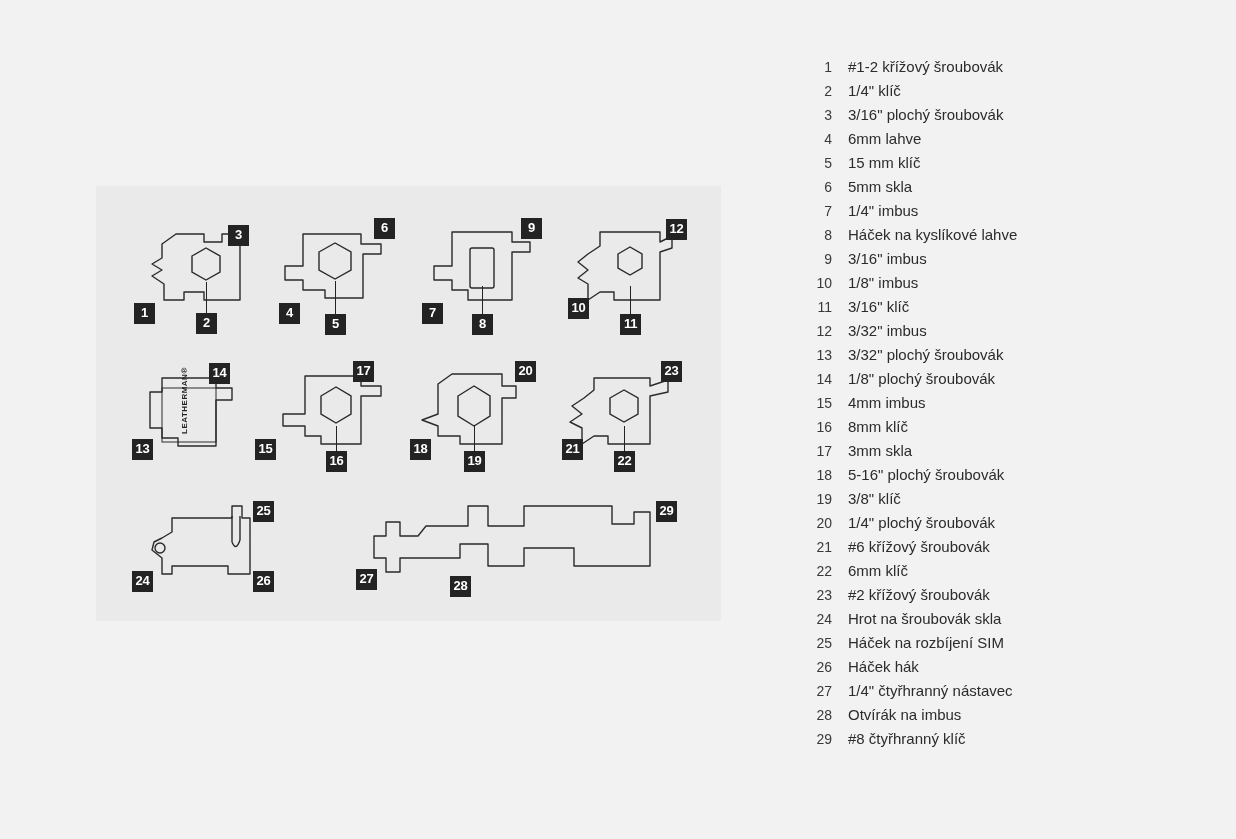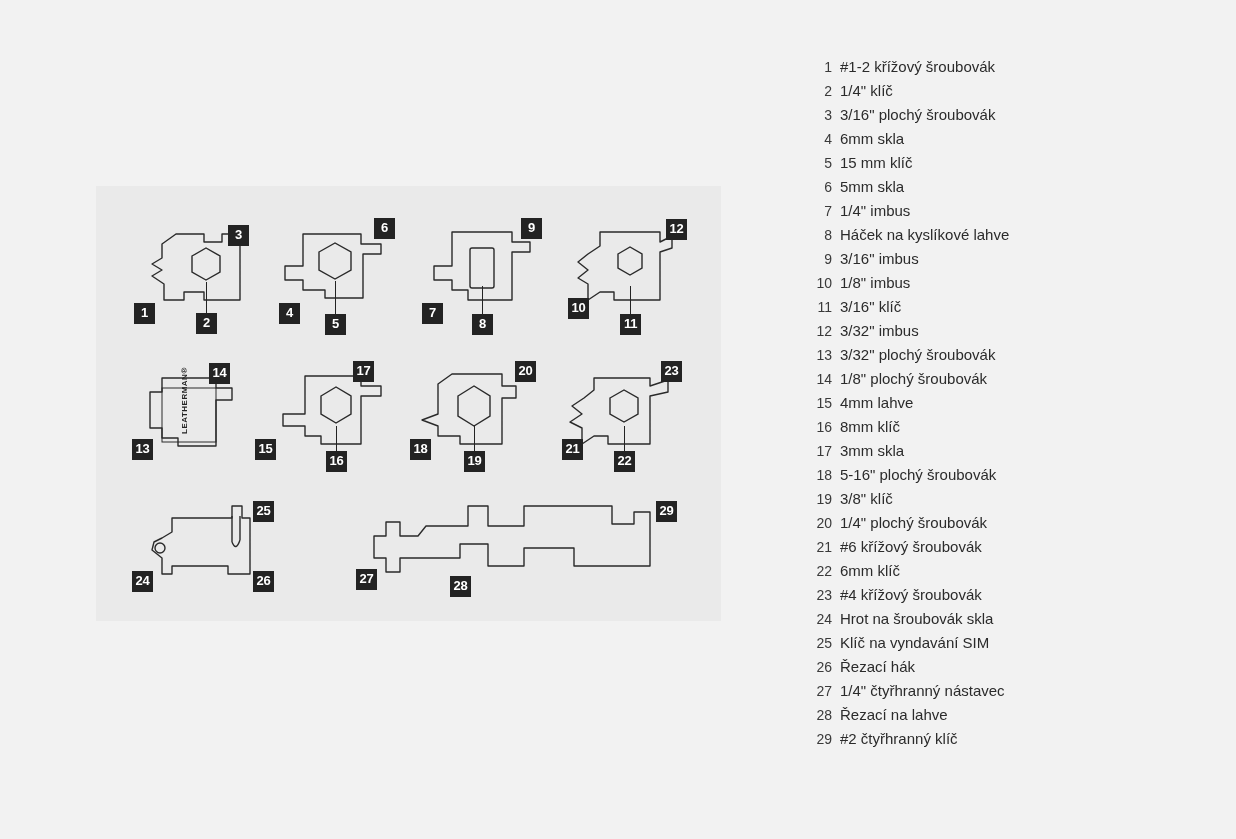--- a/index.html
+++ b/index.html
@@ -68,21 +68,21 @@
     height: 24px;
   }
   .legend-num {
     width: 32px;
     text-align: right;
     font-size: 14px;
     color: #3a3a3a;
     flex: 0 0 32px;
   }
   .legend-label {
-    margin-left: 8px;
+    margin-left: 16px;
     font-size: 15px;
     color: #2b2b2b;
     white-space: nowrap;
   }
 
   .brandplate {
     position: absolute;
     font-family: "Liberation Sans", sans-serif;
     font-size: 8px;
     font-weight: bold;
@@ -215,21 +215,21 @@
   <div class="legend-row">
     <span class="legend-num">2</span>
     <span class="legend-label">1/4" klíč</span>
   </div>
   <div class="legend-row">
     <span class="legend-num">3</span>
     <span class="legend-label">3/16" plochý šroubovák</span>
   </div>
   <div class="legend-row">
     <span class="legend-num">4</span>
-    <span class="legend-label">6mm skla</span>
+    <span class="legend-label">6mm lahve</span>
   </div>
   <div class="legend-row">
     <span class="legend-num">5</span>
     <span class="legend-label">15 mm klíč</span>
   </div>
   <div class="legend-row">
     <span class="legend-num">6</span>
     <span class="legend-label">5mm skla</span>
   </div>
   <div class="legend-row">
@@ -259,21 +259,21 @@
   <div class="legend-row">
     <span class="legend-num">13</span>
     <span class="legend-label">3/32" plochý šroubovák</span>
   </div>
   <div class="legend-row">
     <span class="legend-num">14</span>
     <span class="legend-label">1/8" plochý šroubovák</span>
   </div>
   <div class="legend-row">
     <span class="legend-num">15</span>
-    <span class="legend-label">4mm lahve</span>
+    <span class="legend-label">4mm imbus</span>
   </div>
   <div class="legend-row">
     <span class="legend-num">16</span>
     <span class="legend-label">8mm klíč</span>
   </div>
   <div class="legend-row">
     <span class="legend-num">17</span>
     <span class="legend-label">3mm skla</span>
   </div>
   <div class="legend-row">
@@ -291,39 +291,39 @@
   <div class="legend-row">
     <span class="legend-num">21</span>
     <span class="legend-label">#6 křížový šroubovák</span>
   </div>
   <div class="legend-row">
     <span class="legend-num">22</span>
     <span class="legend-label">6mm klíč</span>
   </div>
   <div class="legend-row">
     <span class="legend-num">23</span>
-    <span class="legend-label">#4 křížový šroubovák</span>
+    <span class="legend-label">#2 křížový šroubovák</span>
   </div>
   <div class="legend-row">
     <span class="legend-num">24</span>
     <span class="legend-label">Hrot na šroubovák skla</span>
   </div>
   <div class="legend-row">
     <span class="legend-num">25</span>
-    <span class="legend-label">Klíč na vyndavání SIM</span>
+    <span class="legend-label">Háček na rozbíjení SIM</span>
   </div>
   <div class="legend-row">
     <span class="legend-num">26</span>
-    <span class="legend-label">Řezací hák</span>
+    <span class="legend-label">Háček hák</span>
   </div>
   <div class="legend-row">
     <span class="legend-num">27</span>
     <span class="legend-label">1/4" čtyřhranný nástavec</span>
   </div>
   <div class="legend-row">
     <span class="legend-num">28</span>
-    <span class="legend-label">Řezací na lahve</span>
+    <span class="legend-label">Otvírák na imbus</span>
   </div>
   <div class="legend-row">
     <span class="legend-num">29</span>
-    <span class="legend-label">#2 čtyřhranný klíč</span>
+    <span class="legend-label">#8 čtyřhranný klíč</span>
   </div>
 </div>
 
 </body></html>

